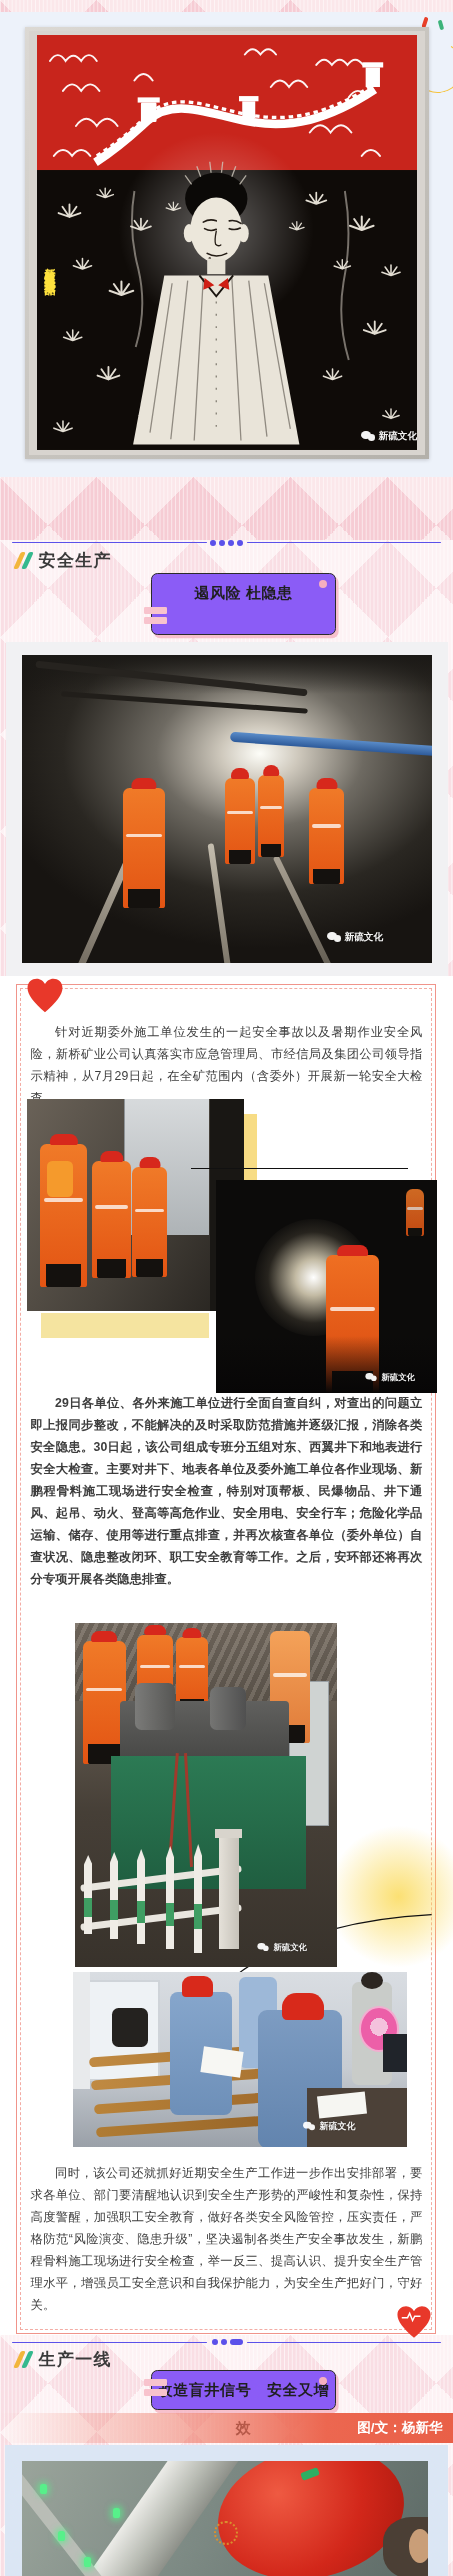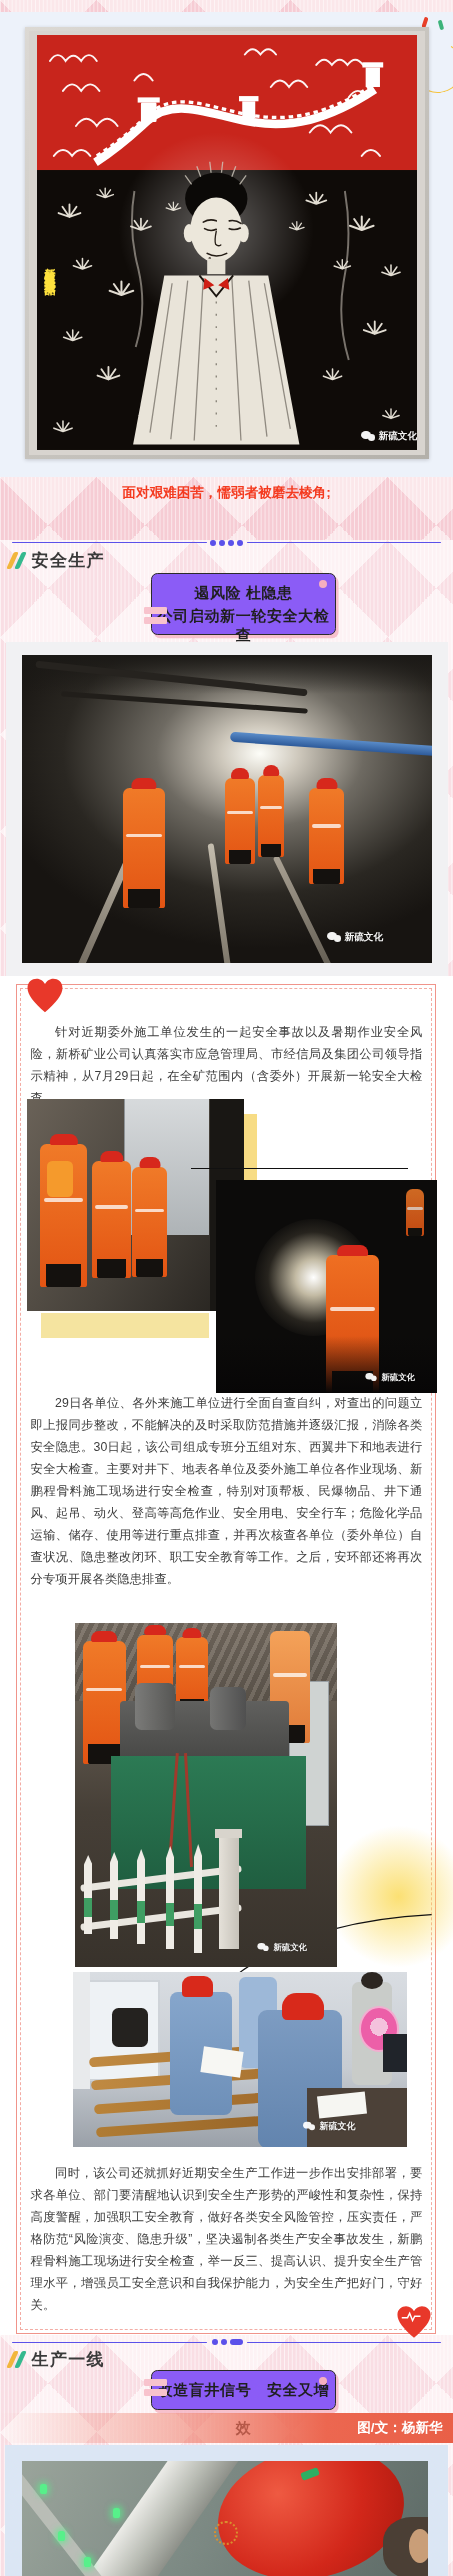--- a/index.html
+++ b/index.html
@@ -45,21 +45,21 @@
   .wm-icon::after{content:"";position:absolute;left:6.5px;top:3.2px;width:7.1px;height:6.5px;background:#fff;border-radius:50%;}
   
   .quote-line{position:absolute;left:0;width:453px;text-align:center;color:#f43b20;
     font-size:13.6px;font-weight:bold;}
   
   .dv-line{position:absolute;height:1.3px;background:#5b51ea;border-radius:1.3px;}
   .dv-dots{position:absolute;display:flex;gap:3.2px;align-items:center;}
   .dv-dots i{width:5.8px;height:5.8px;border-radius:50%;background:#5b51ea;}
   .dv-dots i.pill{width:13px;border-radius:3.2px;}
   
-  .sec-head{position:absolute;display:flex;align-items:center;gap:9px;}
+  .sec-head{position:absolute;display:flex;align-items:center;gap:9px;margin-left:7px;}
   .slashes{display:flex;gap:3.2px;}
   .slashes i{width:4.5px;height:17px;border-radius:1.9px;transform:skewX(-24deg);}
   .slashes i:first-child{background:#f2b63c;}
   .slashes i:last-child{background:#35b98e;}
   .sec-label{font-size:17px;font-weight:bold;color:#3a3a3a;letter-spacing:1.3px;}
   
   .title-card{position:absolute;background:#8b5cf6;border:1.3px solid #2b2b2b;border-radius:6.5px;
     box-shadow:2.6px 3.2px 0 rgba(246,183,196,.85);text-align:center;color:#1f1f1f;}
   .title-card .dot{position:absolute;right:8.4px;top:5.8px;width:7.8px;height:7.8px;border-radius:50%;background:#f6afc0;}
   .eq{position:absolute;width:23.4px;height:6.5px;background:#f8c3cd;border-radius:1.3px;}
@@ -186,21 +186,20 @@
       </svg>
 
     </div>
     <div class="art-caption">新桥矿业公司员工钱瑛剪纸作品</div>
     <div class="wm" style="left:336px;top:403px;">
       <span class="wm-icon"></span>
       <span>新硫文化</span>
     </div>
   </div>
 
-  <div class="quote-line" style="top:484px;">面对艰难困苦，懦弱者被磨去棱角;</div>
 
   <div class="dv-line" style="left:11.7px;top:542px;width:195px;"></div>
   <div class="dv-dots" style="left:210px;top:540px;">
     <i></i>
       <i></i>
       <i></i>
       <i></i>
   </div>
   <div class="dv-line" style="left:247px;top:542px;width:194px;"></div>
 
@@ -208,21 +207,20 @@
     <span class="slashes">
         <i></i>
         <i></i>
       </span>
     <span class="sec-label">安全生产</span>
   </div>
 
   <div class="title-card" style="left:151px;top:573px;width:183px;height:60px;">
     <i class="dot"></i>
     <div class="card-line" style="margin-top:9.7px;">遏风险 杜隐患</div>
-    <div class="card-line" style="margin-top:3.9px;">公司启动新一轮安全大检查</div>
   </div>
   <i class="eq" style="left:144px;top:607px;"></i>
   <i class="eq" style="left:144px;top:617px;"></i>
 
   <div class="photo-tray1"></div>
   <div class="photo" style="left:22px;top:655px;width:410px;height:308px;
        background:radial-gradient(ellipse 273px 195px at 58% 32%, #fdfdf8 0%, #cfc9bd 14%, #6e6a62 38%, #2a2722 72%, #171411 100%);">
     <div class="ph-el" style="left:0;top:0;width:100%;height:39px;background:linear-gradient(180deg,#1b1916,rgba(27,25,22,0));"></div>
     <div class="ph-el" style="left:13px;top:19.5px;width:273px;height:6.5px;background:#26231f;border-radius:3.9px;transform:rotate(6deg);"></div>
     <div class="ph-el" style="left:39px;top:45px;width:247px;height:5.2px;background:#211e1a;border-radius:3.9px;transform:rotate(4deg);"></div>
@@ -281,21 +279,21 @@
       </div>
     <div class="fig" style="left:190px;top:9px;width:18px;height:47px;opacity:.85;"></div>
     <div class="ph-el" style="left:0;top:156px;width:221px;height:57px;background:linear-gradient(180deg,rgba(0,0,0,0),#070606);"></div>
     <div class="wm" style="left:148px;top:192px;font-size:8.4px;">
       <span class="wm-icon" style="transform:scale(.8);"></span>
       <span>新硫文化</span>
     </div>
   </div>
   <div class="yellow-bar" style="left:41px;top:1313px;width:168px;height:25px;"></div>
 
-  <div class="para" style="top:1392px;">29日各单位、各外来施工单位进行全面自查自纠，对查出的问题立即上报同步整改，不能解决的及时采取防范措施并逐级汇报，消除各类安全隐患。30日起，该公司组成专班分五组对东、西翼井下和地表进行安全大检查。主要对井下、地表各单位及委外施工单位各作业现场、新鹏程骨料施工现场进行安全检查，特别对顶帮板、民爆物品、井下通风、起吊、动火、登高等高危作业、安全用电、安全行车；危险化学品运输、储存、使用等进行重点排查，并再次核查各单位（委外单位）自查状况、隐患整改闭环、职工安全教育等工作。之后，安环部还将再次分专项开展各类隐患排查。</div>
+  <div class="para" style="top:1392px;font-weight:bold;">29日各单位、各外来施工单位进行全面自查自纠，对查出的问题立即上报同步整改，不能解决的及时采取防范措施并逐级汇报，消除各类安全隐患。30日起，该公司组成专班分五组对东、西翼井下和地表进行安全大检查。主要对井下、地表各单位及委外施工单位各作业现场、新鹏程骨料施工现场进行安全检查，特别对顶帮板、民爆物品、井下通风、起吊、动火、登高等高危作业、安全用电、安全行车；危险化学品运输、储存、使用等进行重点排查，并再次核查各单位（委外单位）自查状况、隐患整改闭环、职工安全教育等工作。之后，安环部还将再次分专项开展各类隐患排查。</div>
 
   <div class="glow" style="left:327px;top:1825px;width:143px;height:143px;"></div>
   <svg style="position:absolute;left:195px;top:1903px;" width="247" height="117" viewBox="0 0 380 180">
     <path d="M364,18 Q130,30 21,150" stroke="#111" stroke-width="2" fill="none"></path>
   </svg>
   <div class="photo" style="left:75px;top:1623px;width:262px;height:344px;
        background:linear-gradient(180deg,#7a7065 0%,#5d554b 30%,#463f37 55%,#38322b 100%);">
     <div class="ph-el" style="left:0;top:0;width:262px;height:78px;background:repeating-linear-gradient(115deg,rgba(255,255,255,.08) 0 3.9px,rgba(0,0,0,.12) 3.9px 9px);"></div>
     <div class="ph-el" style="left:214px;top:58px;width:38px;height:143px;background:#cfd3d2;border:1.3px solid #9aa0a4;"></div>
     <div class="fig" style="left:7.8px;top:18px;width:43px;height:123px;">

